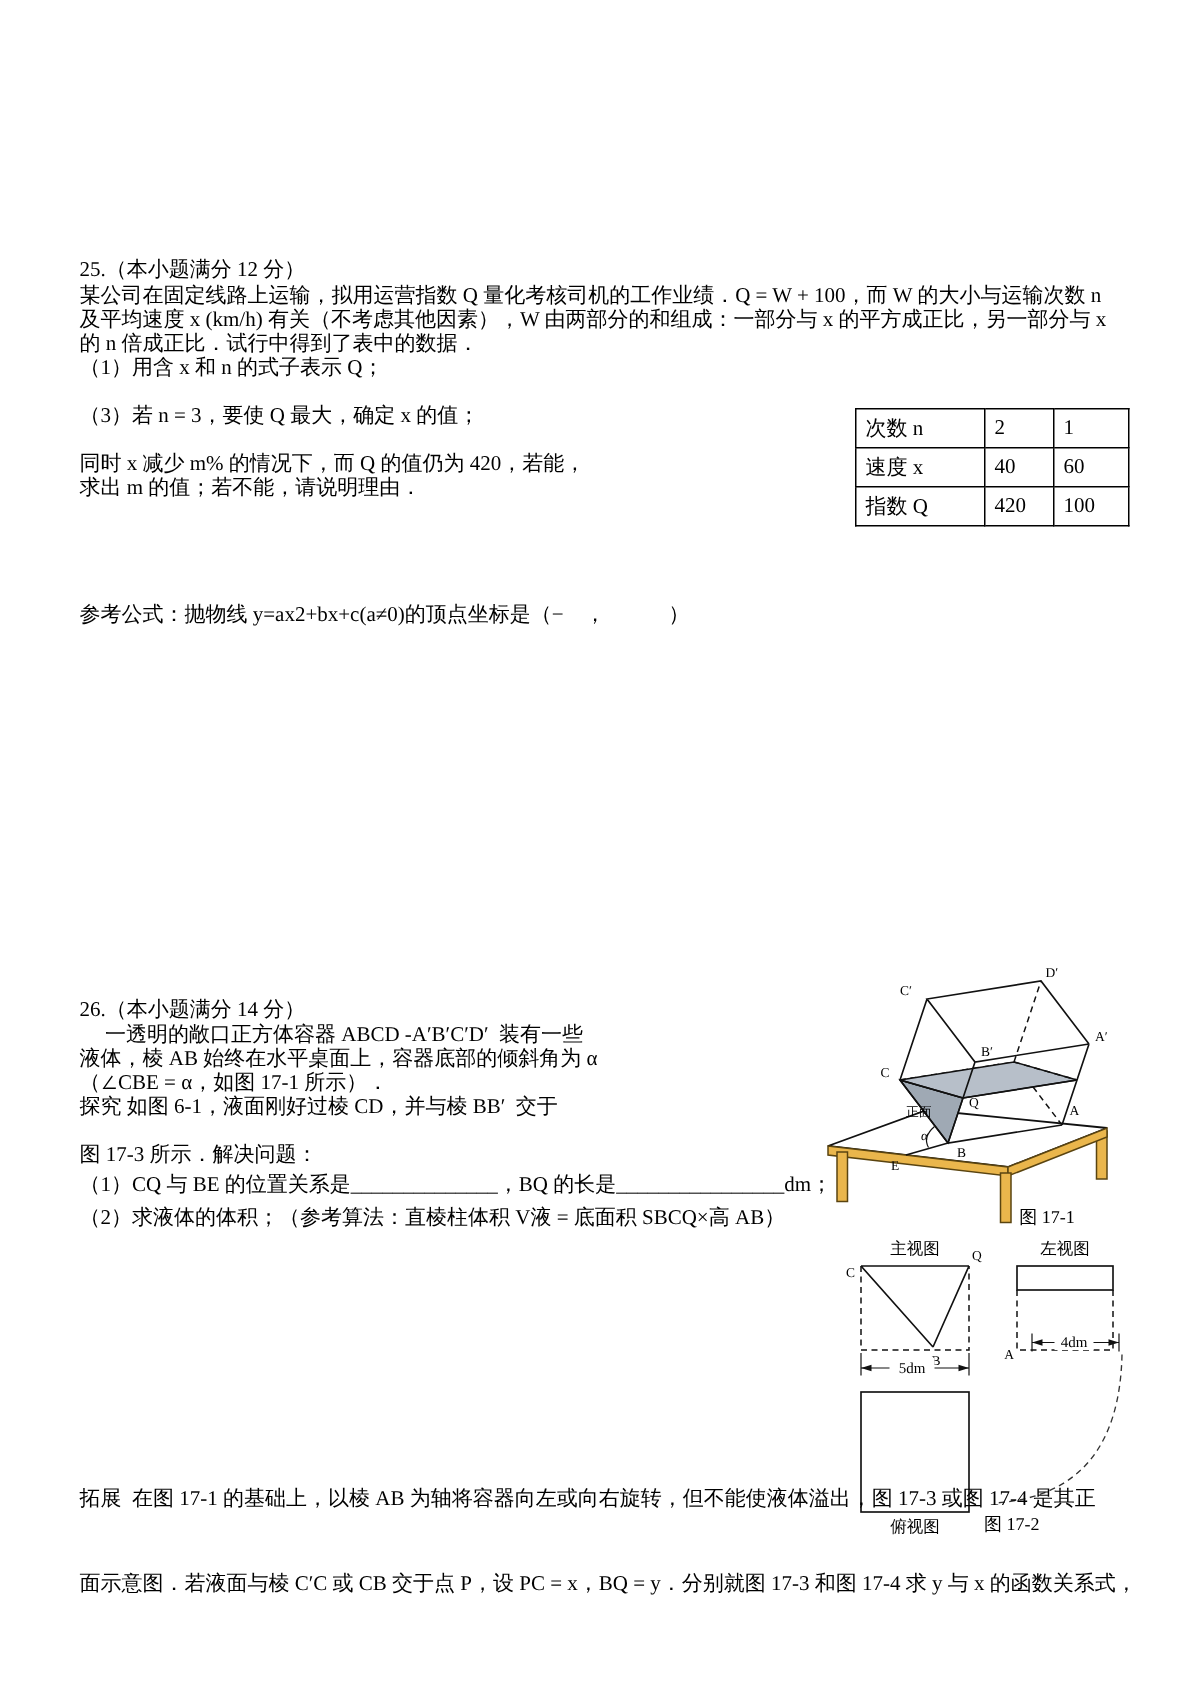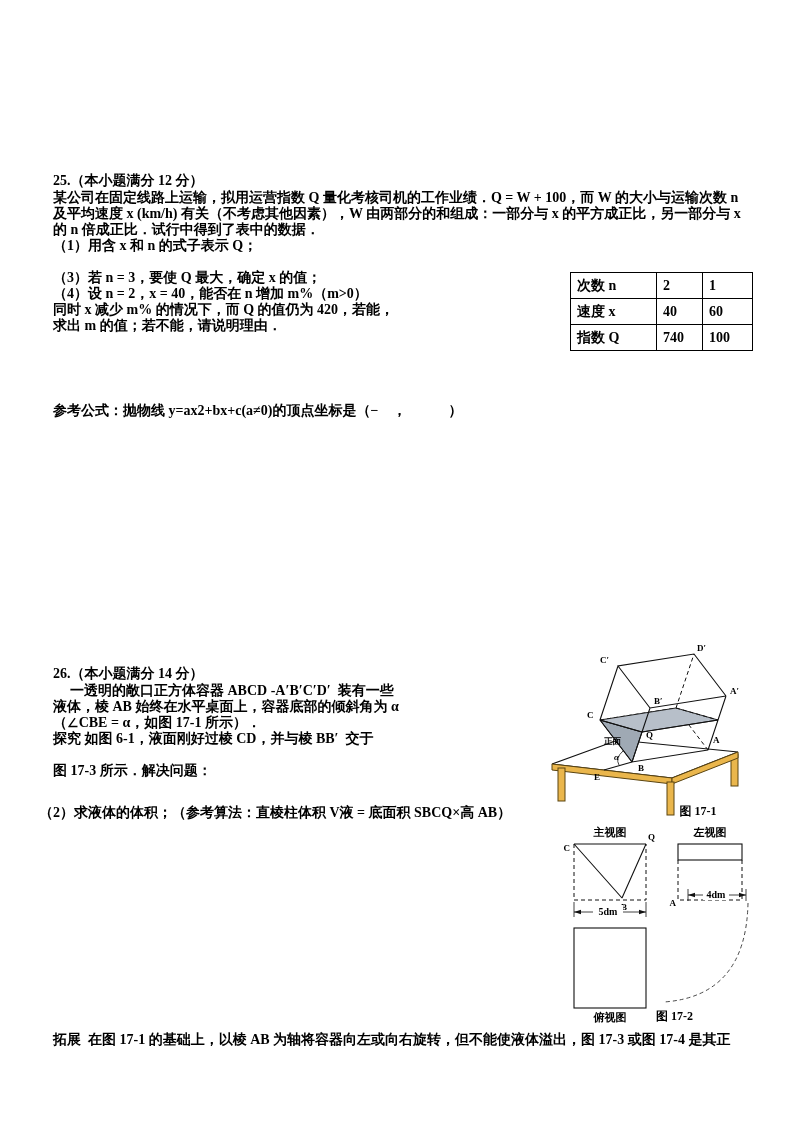--- a/index.html
+++ b/index.html
@@ -1,19 +1,19 @@
 <!DOCTYPE html>
 <html><head>
 <meta charset="utf-8">
 <style>
   * { margin:0; padding:0; box-sizing:border-box; }
   html,body { background:#ffffff; }
   .page {
     position:relative; width:794px; height:1123px; background:#ffffff;
-    font-family:"Liberation Serif", serif; color:#000; overflow:hidden;font-weight:bold;
+    font-family:"Liberation Serif", serif; color:#000; overflow:hidden;
   }
   .line { position:absolute; font-size:14px; line-height:16px; white-space:pre; }
   .tbl { position:absolute; border-collapse:collapse; background:#fff; }
   .tbl td { border:1px solid #000; height:26px; font-size:14px; padding:0 6px; vertical-align:middle; }
   .tbl td.c1 { width:86px; } .tbl td.c2 { width:46px; } .tbl td.c3 { width:50px; }
   svg { position:absolute; overflow:visible; }
   svg text { font-family:"Liberation Serif", serif; fill:#000; }
   .edge  { stroke:#111; stroke-width:1.1; fill:none; }
   .edged { stroke:#111; stroke-width:1;   fill:none; stroke-dasharray:4 3; }
   .thin  { stroke:#111; stroke-width:0.8; fill:none; }
@@ -23,52 +23,52 @@
 <body>
 
 <div class="page">
 
   <div class="line" style="left:53px;top:173px">25.（本小题满分 12 分）</div>
   <div class="line" style="left:53px;top:190px">某公司在固定线路上运输，拟用运营指数 Q 量化考核司机的工作业绩．Q = W + 100，而 W 的大小与运输次数 n</div>
   <div class="line" style="left:53px;top:222px">的 n 倍成正比．试行中得到了表中的数据．</div>
   <div class="line" style="left:53px;top:206px">及平均速度 x (km/h) 有关（不考虑其他因素），W 由两部分的和组成：一部分与 x 的平方成正比，另一部分与 x</div>
   <div class="line" style="left:53px;top:238px">（1）用含 x 和 n 的式子表示 Q；</div>
   <div class="line" style="left:53px;top:270px">（3）若 n = 3，要使 Q 最大，确定 x 的值；</div>
-  <div class="line" style="left:53px;top:286px">（4）设 n = 2，x = 40，能否在 n 增加 m%（m&gt;0）</div>
   <div class="line" style="left:53px;top:302px">同时 x 减少 m% 的情况下，而 Q 的值仍为 420，若能，</div>
   <div class="line" style="left:53px;top:318px">求出 m 的值；若不能，请说明理由．</div>
   <div class="line" style="left:53px;top:403px">参考公式：抛物线 y=ax2+bx+c(a≠0)的顶点坐标是（−    ，            ）</div>
 
   <table class="tbl" style="left:570px;top:272px">
     <tbody>
         <tr>
       <td class="c1">次数 n</td>
       <td class="c2">2</td>
       <td class="c3">1</td>
     </tr>
     <tr>
       <td>速度 x</td>
       <td>40</td>
       <td>60</td>
     </tr>
     <tr>
       <td>指数 Q</td>
-      <td>740</td>
+      <td>420</td>
       <td>100</td>
     </tr>
   </tbody>
     </table>
 
   <div class="line" style="left:53px;top:666px">26.（本小题满分 14 分）</div>
   <div class="line" style="left:70px;top:683px">一透明的敞口正方体容器 ABCD -A′B′C′D′  装有一些</div>
   <div class="line" style="left:53px;top:699px">液体，棱 AB 始终在水平桌面上，容器底部的倾斜角为 α</div>
   <div class="line" style="left:53px;top:715px">（∠CBE = α，如图 17-1 所示）．</div>
   <div class="line" style="left:53px;top:731px">探究 如图 6-1，液面刚好过棱 CD，并与棱 BB′  交于</div>
   <div class="line" style="left:53px;top:763px">图 17-3 所示．解决问题：</div>
-  <div class="line" style="left:39px;top:805px">（2）求液体的体积；（参考算法：直棱柱体积 V液 = 底面积 SBCQ×高 AB）</div>
+  <div class="line" style="left:53px;top:783px">（1）CQ 与 BE 的位置关系是______________，BQ 的长是________________dm；</div>
+  <div class="line" style="left:53px;top:805px">（2）求液体的体积；（参考算法：直棱柱体积 V液 = 底面积 SBCQ×高 AB）</div>
 
   <svg style="left:548px;top:630px" width="210" height="190" viewBox="0 0 210 190">
 
     <rect x="64" y="112" width="7" height="30" stroke="#5a4410" fill="#eab64c"></rect>
     <rect x="183" y="124" width="7" height="32" stroke="#5a4410" fill="#eab64c"></rect>
 
     <polygon points="4,134 70,110 190,122 124,148" fill="#ffffff" stroke="#111" stroke-width="1.2"></polygon>
     <polygon points="4,134 124,148 124,154 4,140" stroke="#5a4410" fill="#eab64c"></polygon>
     <polygon points="124,148 190,122 190,128 124,154" stroke="#5a4410" fill="#eab64c"></polygon>
 
@@ -129,15 +129,16 @@
     <text x="156" y="78" text-anchor="middle" font-size="10">4dm</text>
 
     <rect x="14" y="108" width="72" height="80" fill="none" stroke="#111" stroke-width="1.1"></rect>
     <text x="50" y="201" text-anchor="middle" font-size="11">俯视图</text>
 
     <path d="M188,83 Q 186,176 104,182" fill="none" stroke="#333" stroke-width="0.9" stroke-dasharray="4 3"></path>
 
     <text x="96" y="200" class="cap">图 17-2</text>
   </svg>
 
-  <div class="line" style="left:53px;top:1032px">拓展  在图 17-1 的基础上，以棱 AB 为轴将容器向左或向右旋转，但不能使液体溢出，图 17-3 或图 17-4 是其正</div>
+  <div class="line" style="left:53px;top:992px">拓展  在图 17-1 的基础上，以棱 AB 为轴将容器向左或向右旋转，但不能使液体溢出，图 17-3 或图 17-4 是其正</div>
+  <div class="line" style="left:53px;top:1049px">面示意图．若液面与棱 C′C 或 CB 交于点 P，设 PC = x，BQ = y．分别就图 17-3 和图 17-4 求 y 与 x 的函数关系式，</div>
 
 </div>
 
 </body></html>

